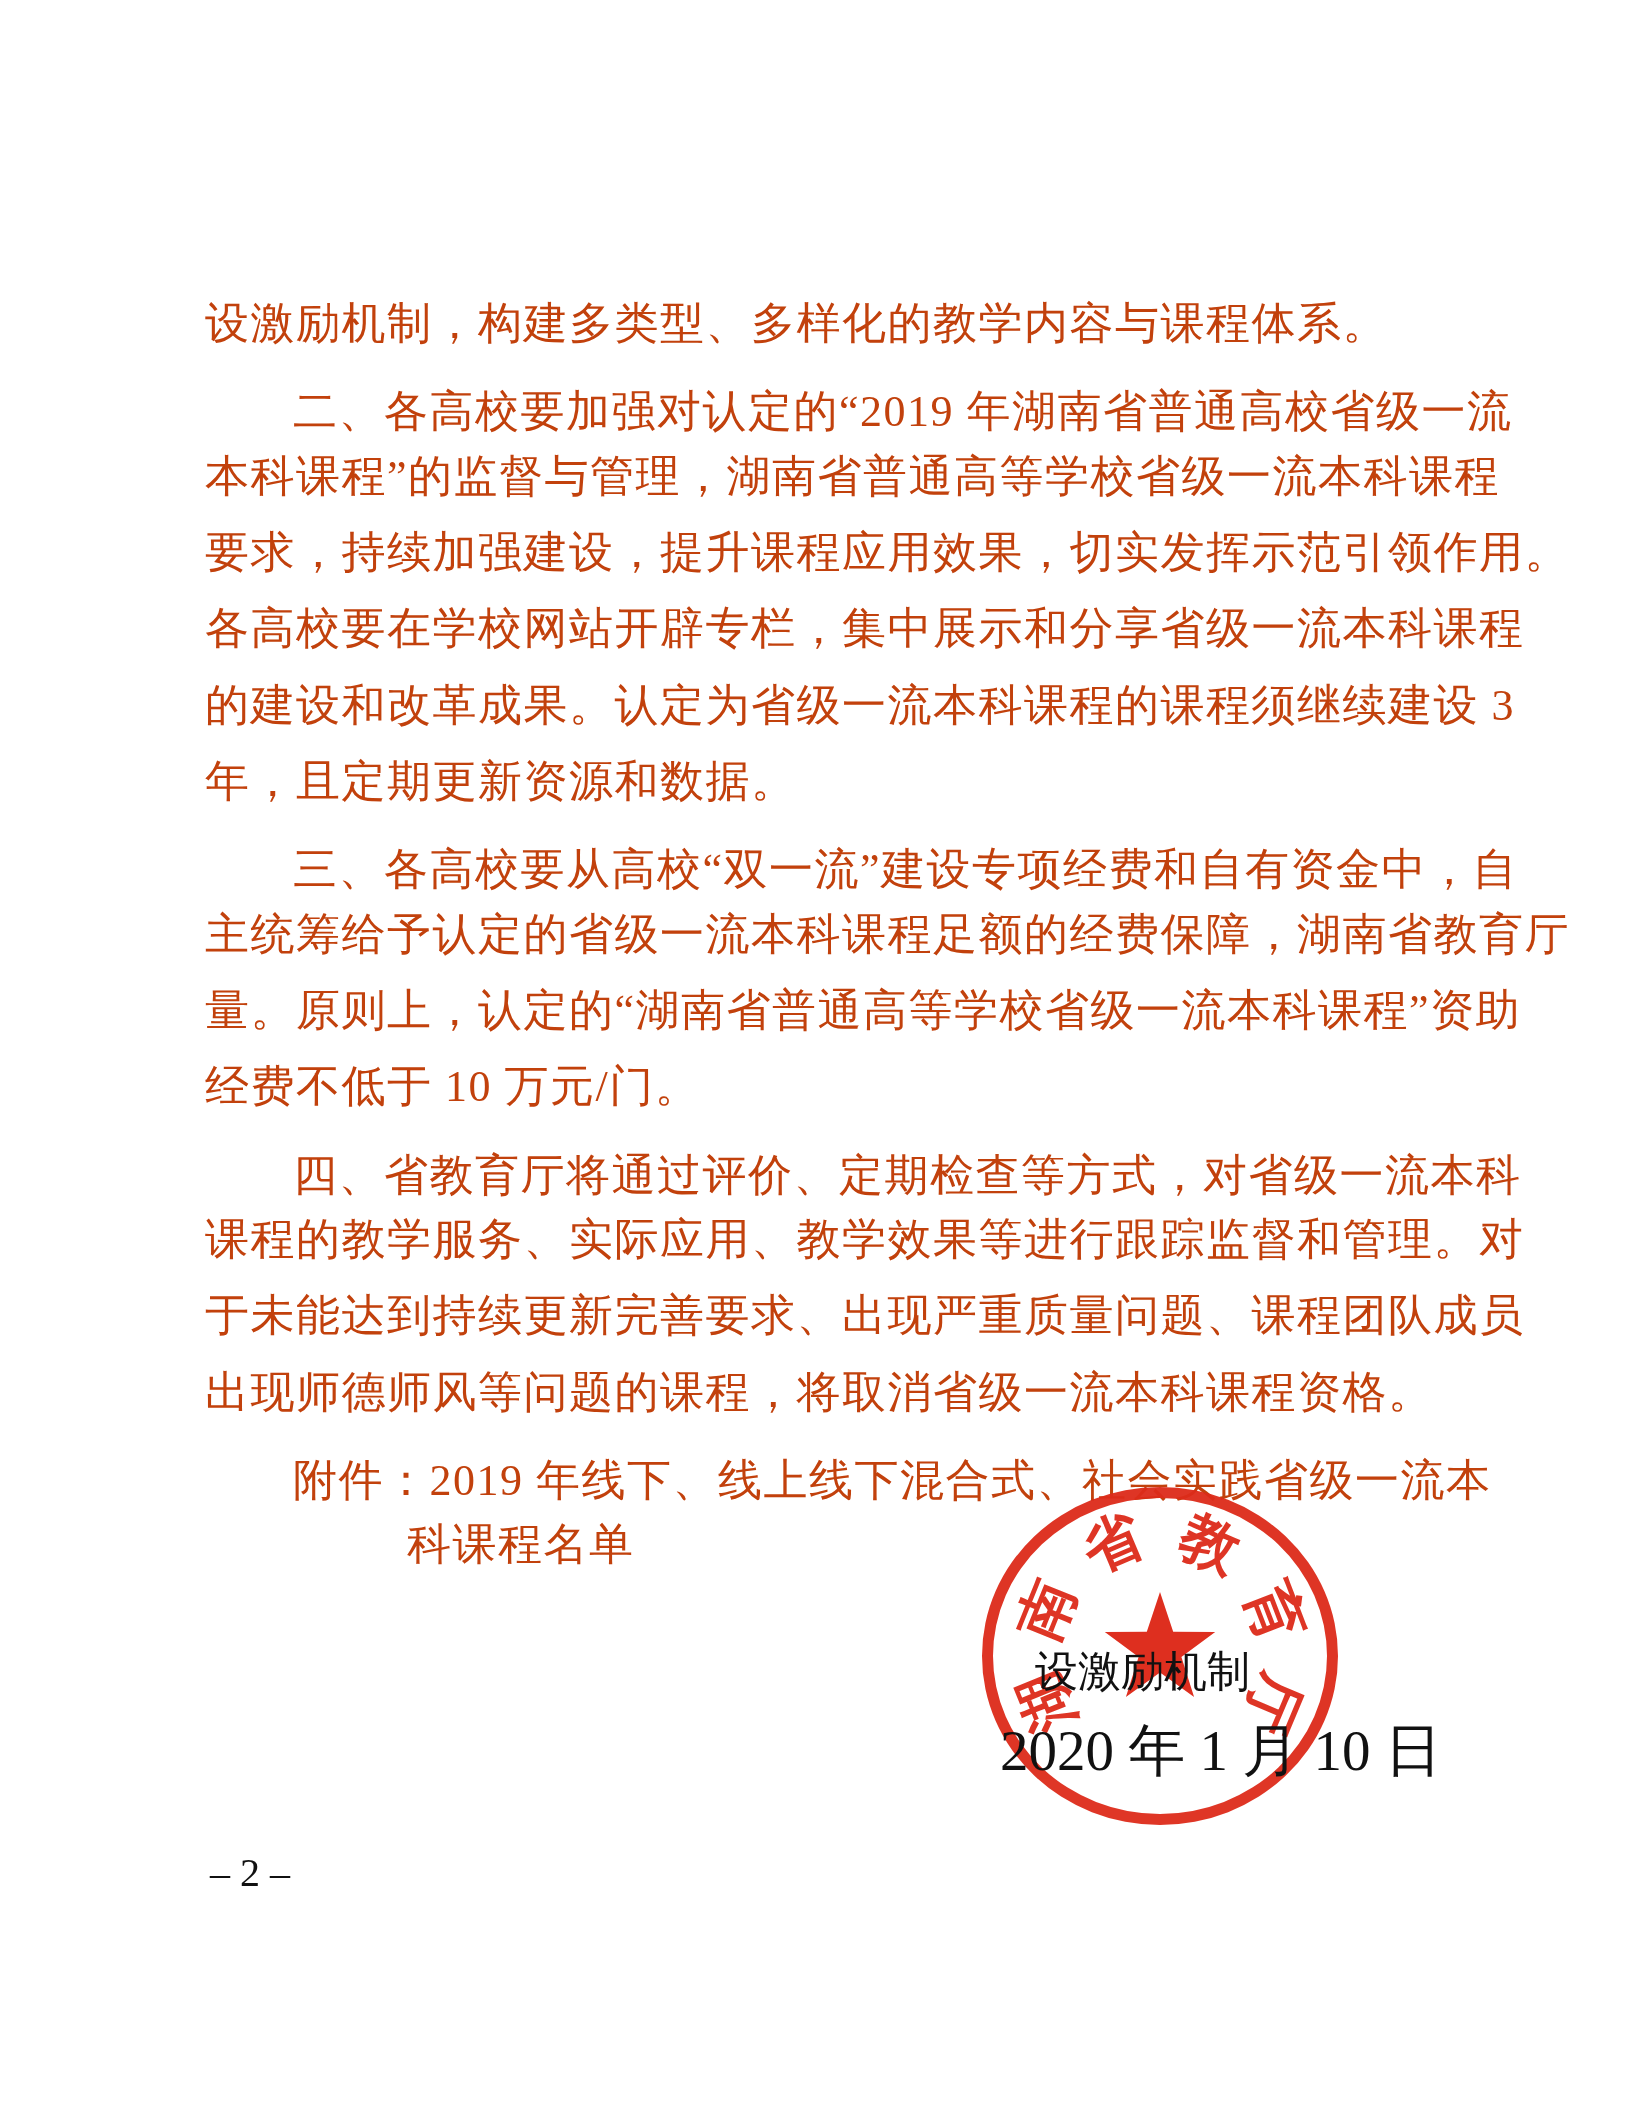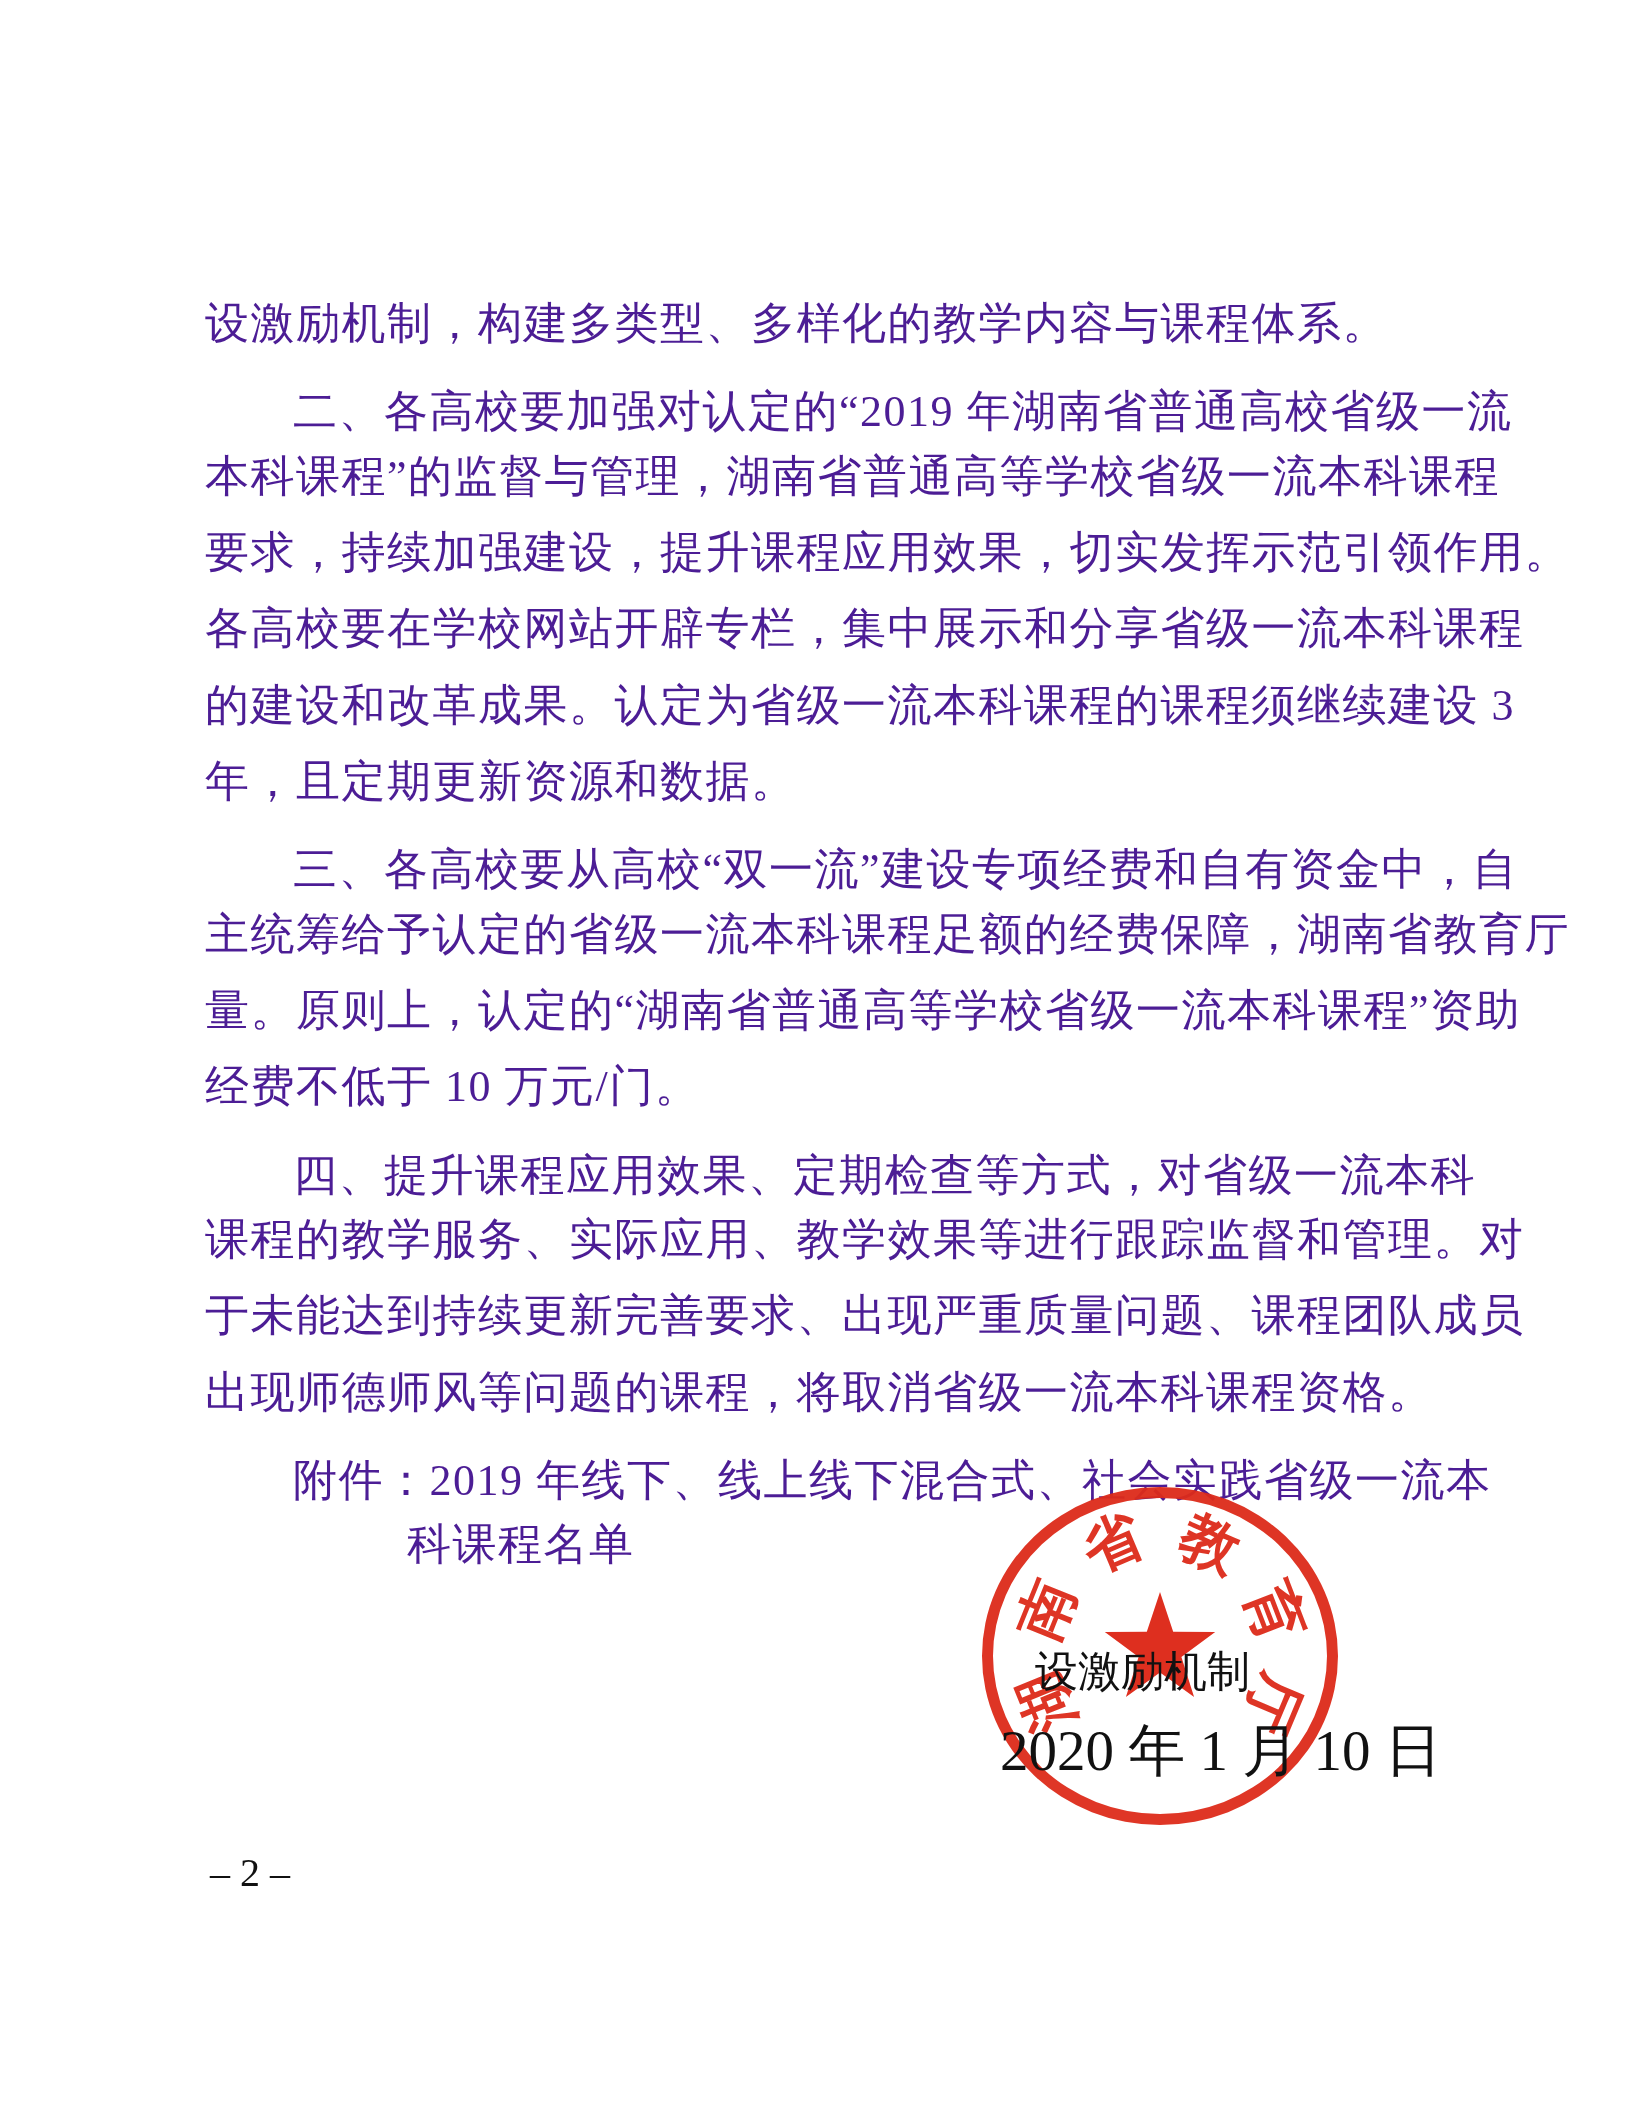--- a/index.html
+++ b/index.html
@@ -11,21 +11,21 @@
     font-family:"Liberation Serif","DejaVu Serif",serif;
     color:#111111;
   }
   .line{
     position:absolute;
     left:205px;
     font-size:44px;
     line-height:44px;
     letter-spacing:1.5px;
     white-space:pre;
-    color:#4c1d95;
+    color:#c2410c;
   }
   .ind{left:293px;margin-top:12px;}
   .ind2{left:407px;}
   .sig{
     position:absolute;
     font-size:57px;
     line-height:44px;
     white-space:pre;
     color:#111111;
     z-index:3;
@@ -81,21 +81,21 @@
     <div class="line ind" style="top:378px">二、各高校要加强对认定的“2019 年湖南省普通高校省级一流</div>
     <div class="line" style="top:455px">本科课程”的监督与管理，湖南省普通高等学校省级一流本科课程</div>
     <div class="line" style="top:531px">要求，持续加强建设，提升课程应用效果，切实发挥示范引领作用。</div>
     <div class="line" style="top:607px">各高校要在学校网站开辟专栏，集中展示和分享省级一流本科课程</div>
     <div class="line" style="top:684px">的建设和改革成果。认定为省级一流本科课程的课程须继续建设 3</div>
     <div class="line" style="top:760px">年，且定期更新资源和数据。</div>
     <div class="line ind" style="top:836px">三、各高校要从高校“双一流”建设专项经费和自有资金中，自</div>
     <div class="line" style="top:913px">主统筹给予认定的省级一流本科课程足额的经费保障，湖南省教育厅</div>
     <div class="line" style="top:989px">量。原则上，认定的“湖南省普通高等学校省级一流本科课程”资助</div>
     <div class="line" style="top:1065px">经费不低于 10 万元/门。</div>
-    <div class="line ind" style="top:1142px">四、提升课程应用效果、定期检查等方式，对省级一流本科</div>
+    <div class="line ind" style="top:1142px">四、省教育厅将通过评价、定期检查等方式，对省级一流本科</div>
     <div class="line" style="top:1218px">课程的教学服务、实际应用、教学效果等进行跟踪监督和管理。对</div>
     <div class="line" style="top:1294px">于未能达到持续更新完善要求、出现严重质量问题、课程团队成员</div>
     <div class="line" style="top:1371px">出现师德师风等问题的课程，将取消省级一流本科课程资格。</div>
     <div class="line ind" style="top:1447px">附件：2019 年线下、线上线下混合式、社会实践省级一流本</div>
     <div class="line ind2" style="top:1523px">科课程名单</div>
   </div>
 
   <div class="seal">
     <div class="seal-ring"></div>
     <svg class="seal-star" width="118" height="118" viewBox="-59 -59 118 118">

